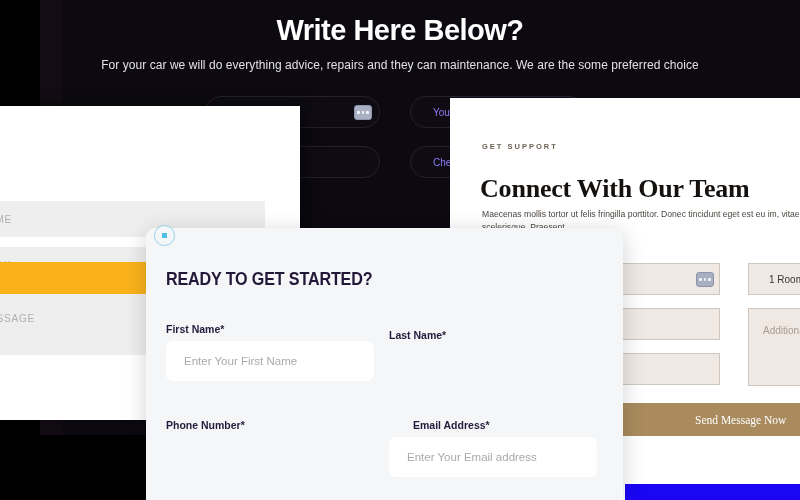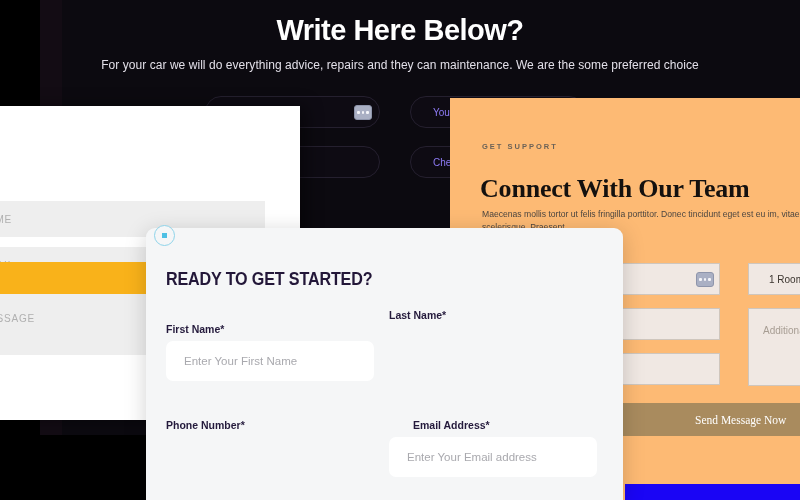--- a/index.html
+++ b/index.html
@@ -135,21 +135,21 @@
     color: #ffffff;
     font-size: 11.5px;
     letter-spacing: 1.4px;
   }
 
   
   .beige-panel {
     position: absolute;
     left: 450px; top: 98px;
     width: 350px; height: 402px;
-    background: #fdba74;
+    background: #ffffff;
     overflow: hidden;
   }
   .bp-eyebrow {
     position: absolute;
     left: 32px; top: 44px;
     color: #6b6257;
     font-size: 7.5px;
     font-weight: bold;
     letter-spacing: 2px;
   }
@@ -354,21 +354,21 @@
   <div class="blue-bar"></div>
 
   <section class="modal-card">
     <h2 class="mc-title">READY TO GET STARTED?</h2>
 
     <div class="mc-label" style="left:20px; top:95px;">First Name*</div>
     <div class="mc-input" style="left:20px; top:113px; width:208px;">
       <span>Enter Your First Name</span>
     </div>
 
-    <div class="mc-label" style="left:243px; top:81px;">Last Name*</div>
+    <div class="mc-label" style="left:243px; top:101px;">Last Name*</div>
 
     <div class="mc-label" style="left:20px; top:191px;">Phone Number*</div>
 
     <div class="mc-label" style="left:243px; top:191px;margin-left:24px;">Email Address*</div>
     <div class="mc-input" style="left:243px; top:209px; width:208px;">
       <span>Enter Your Email address</span>
     </div>
   </section>
 
   <div class="handle">

